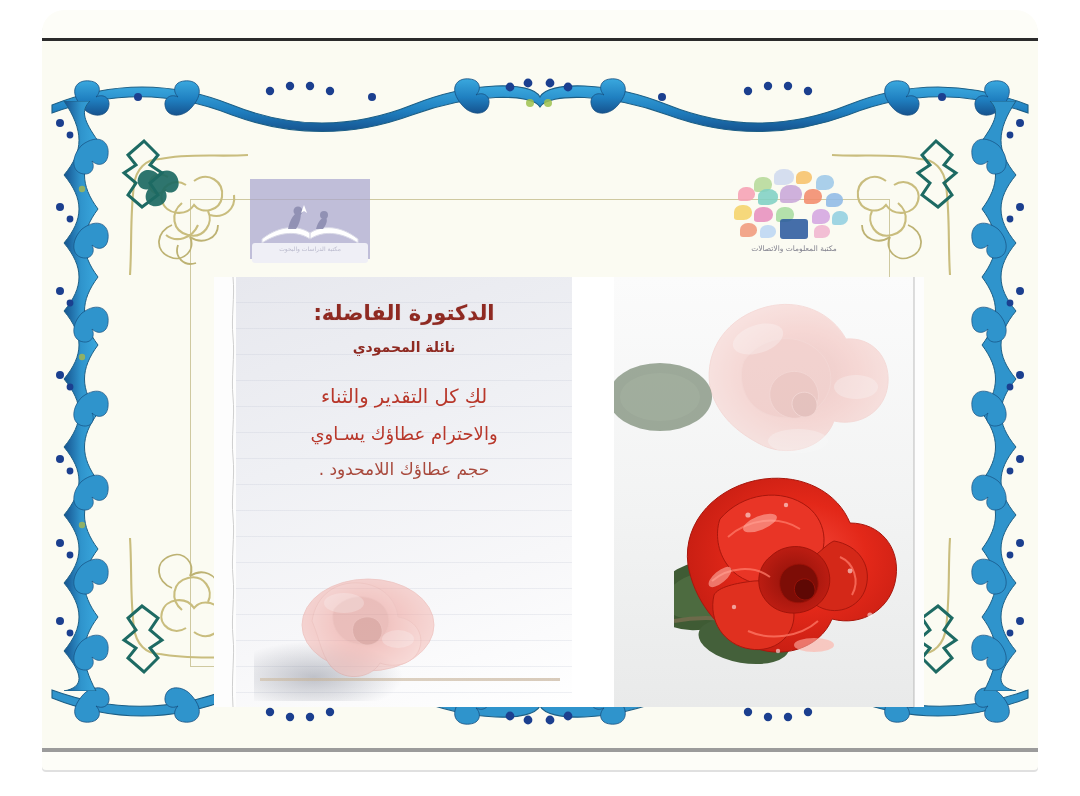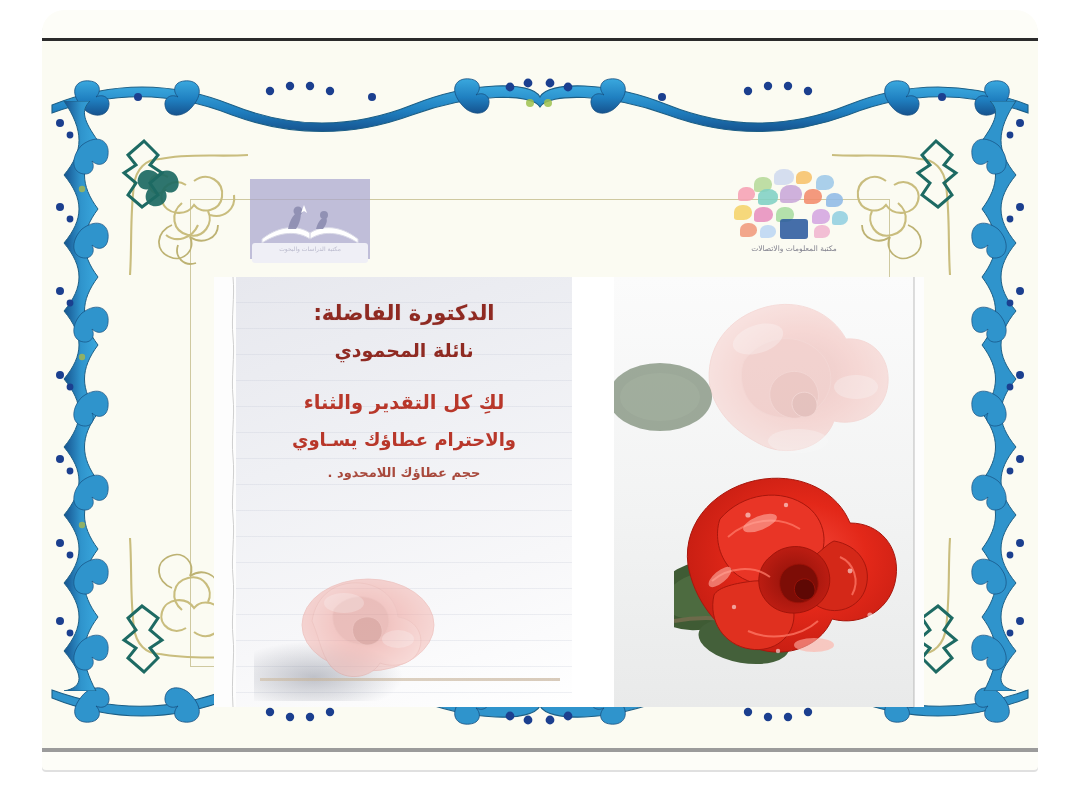--- a/index.html
+++ b/index.html
@@ -227,34 +227,34 @@
   }
   .line-head {
     font-size: 21px;
     font-weight: bold;
     color: #8f2a22;
     letter-spacing: 0px;
     margin-bottom: 14px;
     text-shadow: 0 0 1px rgba(140,40,30,0.25);
   }
   .line-name {
-    font-size: 19px;
+    font-size: 14px;
     font-weight: bold;
     color: #8f2a22;
     margin-bottom: 30px;
   }
   .line-body {
     font-size: 19.5px;
-    font-weight: bold;
+    font-weight: normal;
     color: #b8372a;
     margin-bottom: 15px;
     letter-spacing: 0.2px;
   }
   .line-body.b2 { font-size: 18px; letter-spacing: 1px; }
-  .line-body.b3 { font-size: 13px; color: #a8493c; letter-spacing: 0.6px; }
+  .line-body.b3 { font-size: 17px; color: #a8493c; letter-spacing: 0.6px; }
 
   
   .rose-pink-small {
     position: absolute;
     left: 36px; bottom: 18px;
     width: 190px; height: 130px;
     opacity: 0.52;
   }
   .note-deskline {
     position: absolute;

